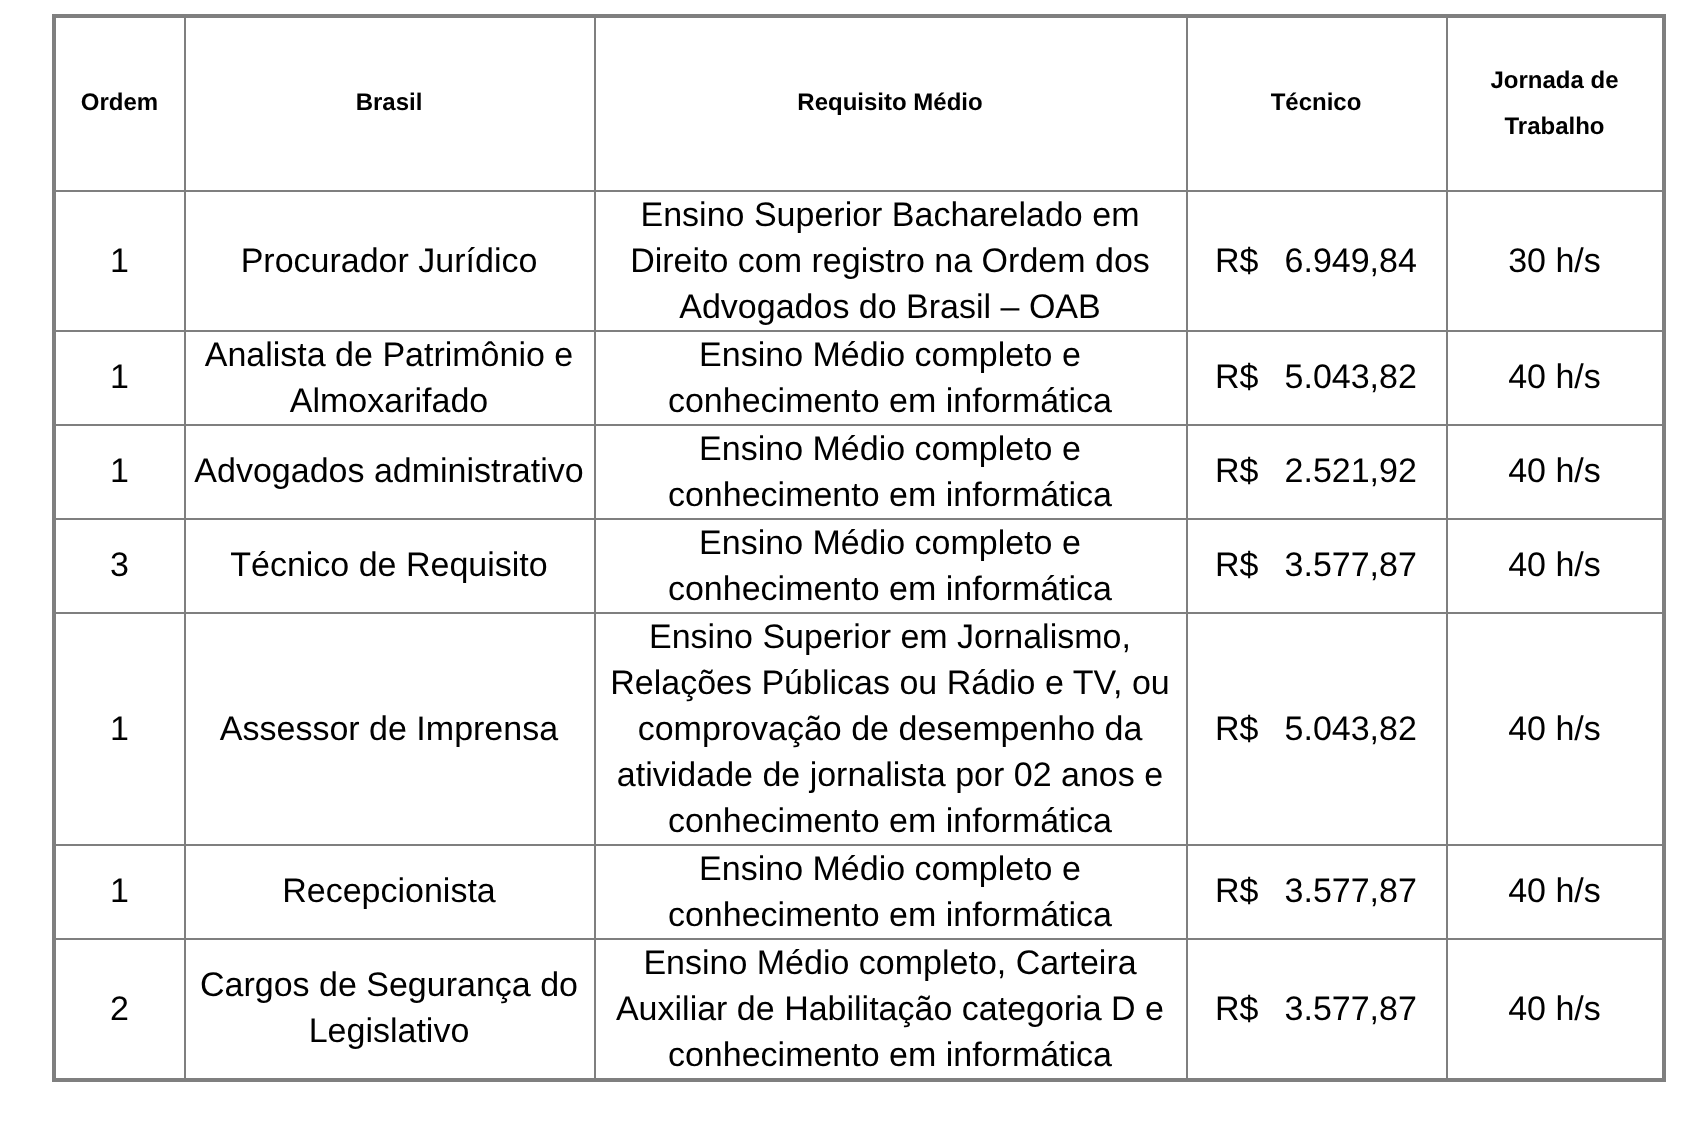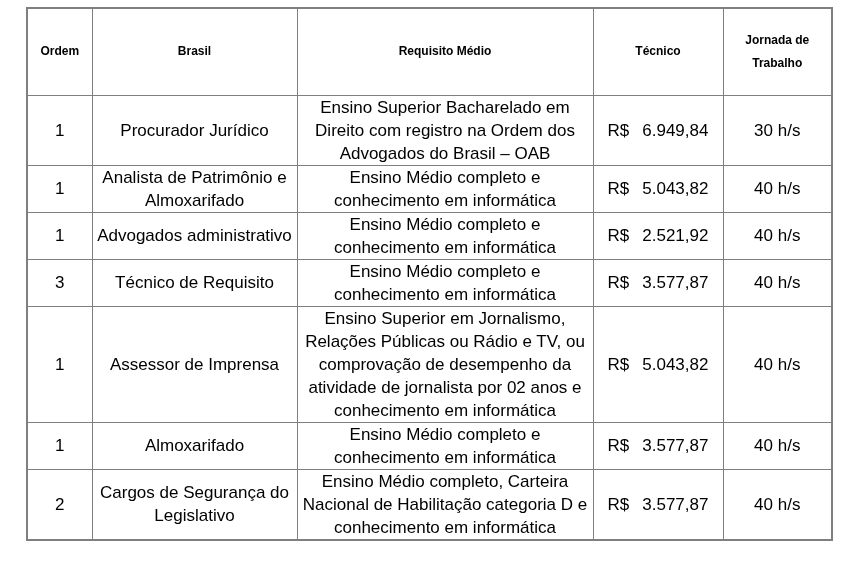--- a/index.html
+++ b/index.html
@@ -142,34 +142,34 @@
         <td>
           <div class="sal">
             <span>R$</span>
             <span>5.043,82</span>
           </div>
         </td>
         <td>40 h/s</td>
       </tr>
       <tr class="r2">
         <td>1</td>
-        <td class="cargo">Almoxarifado</td>
+        <td class="cargo">Recepcionista</td>
         <td class="requisito">Ensino Médio completo e conhecimento em informática</td>
         <td>
           <div class="sal">
             <span>R$</span>
             <span>3.577,87</span>
           </div>
         </td>
         <td>40 h/s</td>
       </tr>
       <tr class="r3b">
         <td>2</td>
         <td class="cargo">Cargos de Segurança do Legislativo</td>
-        <td class="requisito">Ensino Médio completo, Carteira Nacional de Habilitação categoria D e conhecimento em informática</td>
+        <td class="requisito">Ensino Médio completo, Carteira Auxiliar de Habilitação categoria D e conhecimento em informática</td>
         <td>
           <div class="sal">
             <span>R$</span>
             <span>3.577,87</span>
           </div>
         </td>
         <td>40 h/s</td>
       </tr>
     </tbody>
   </table>

